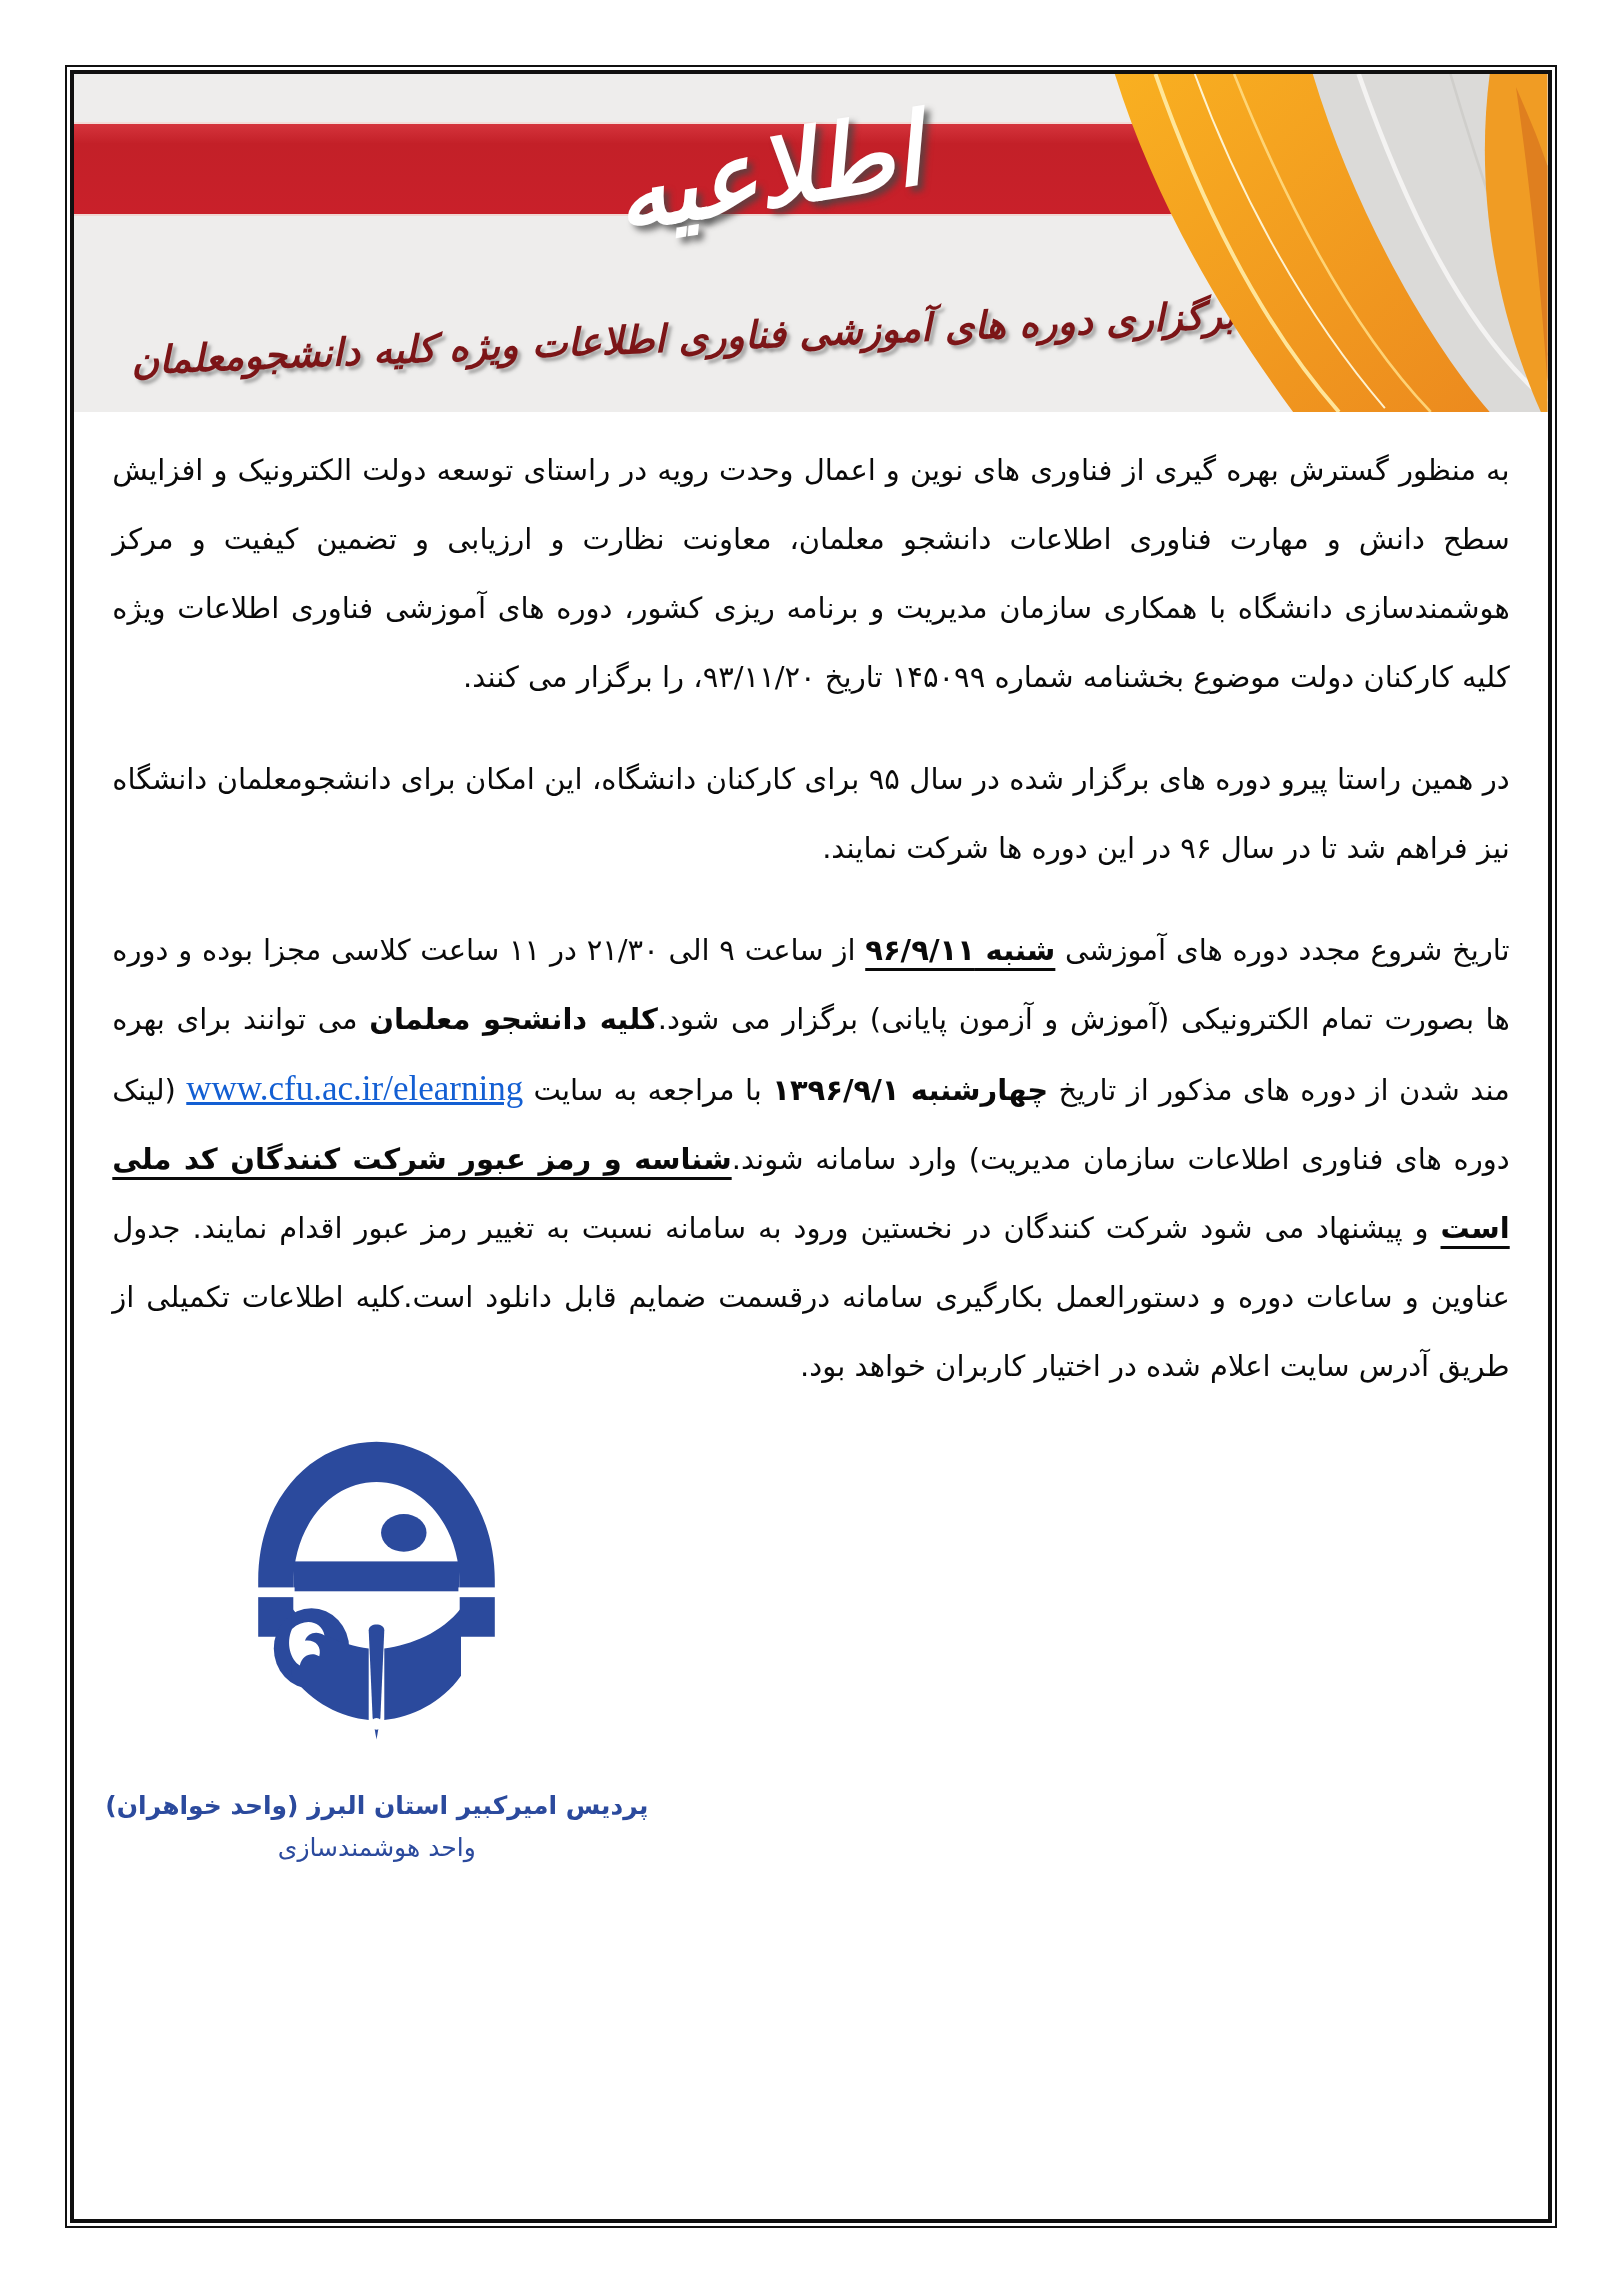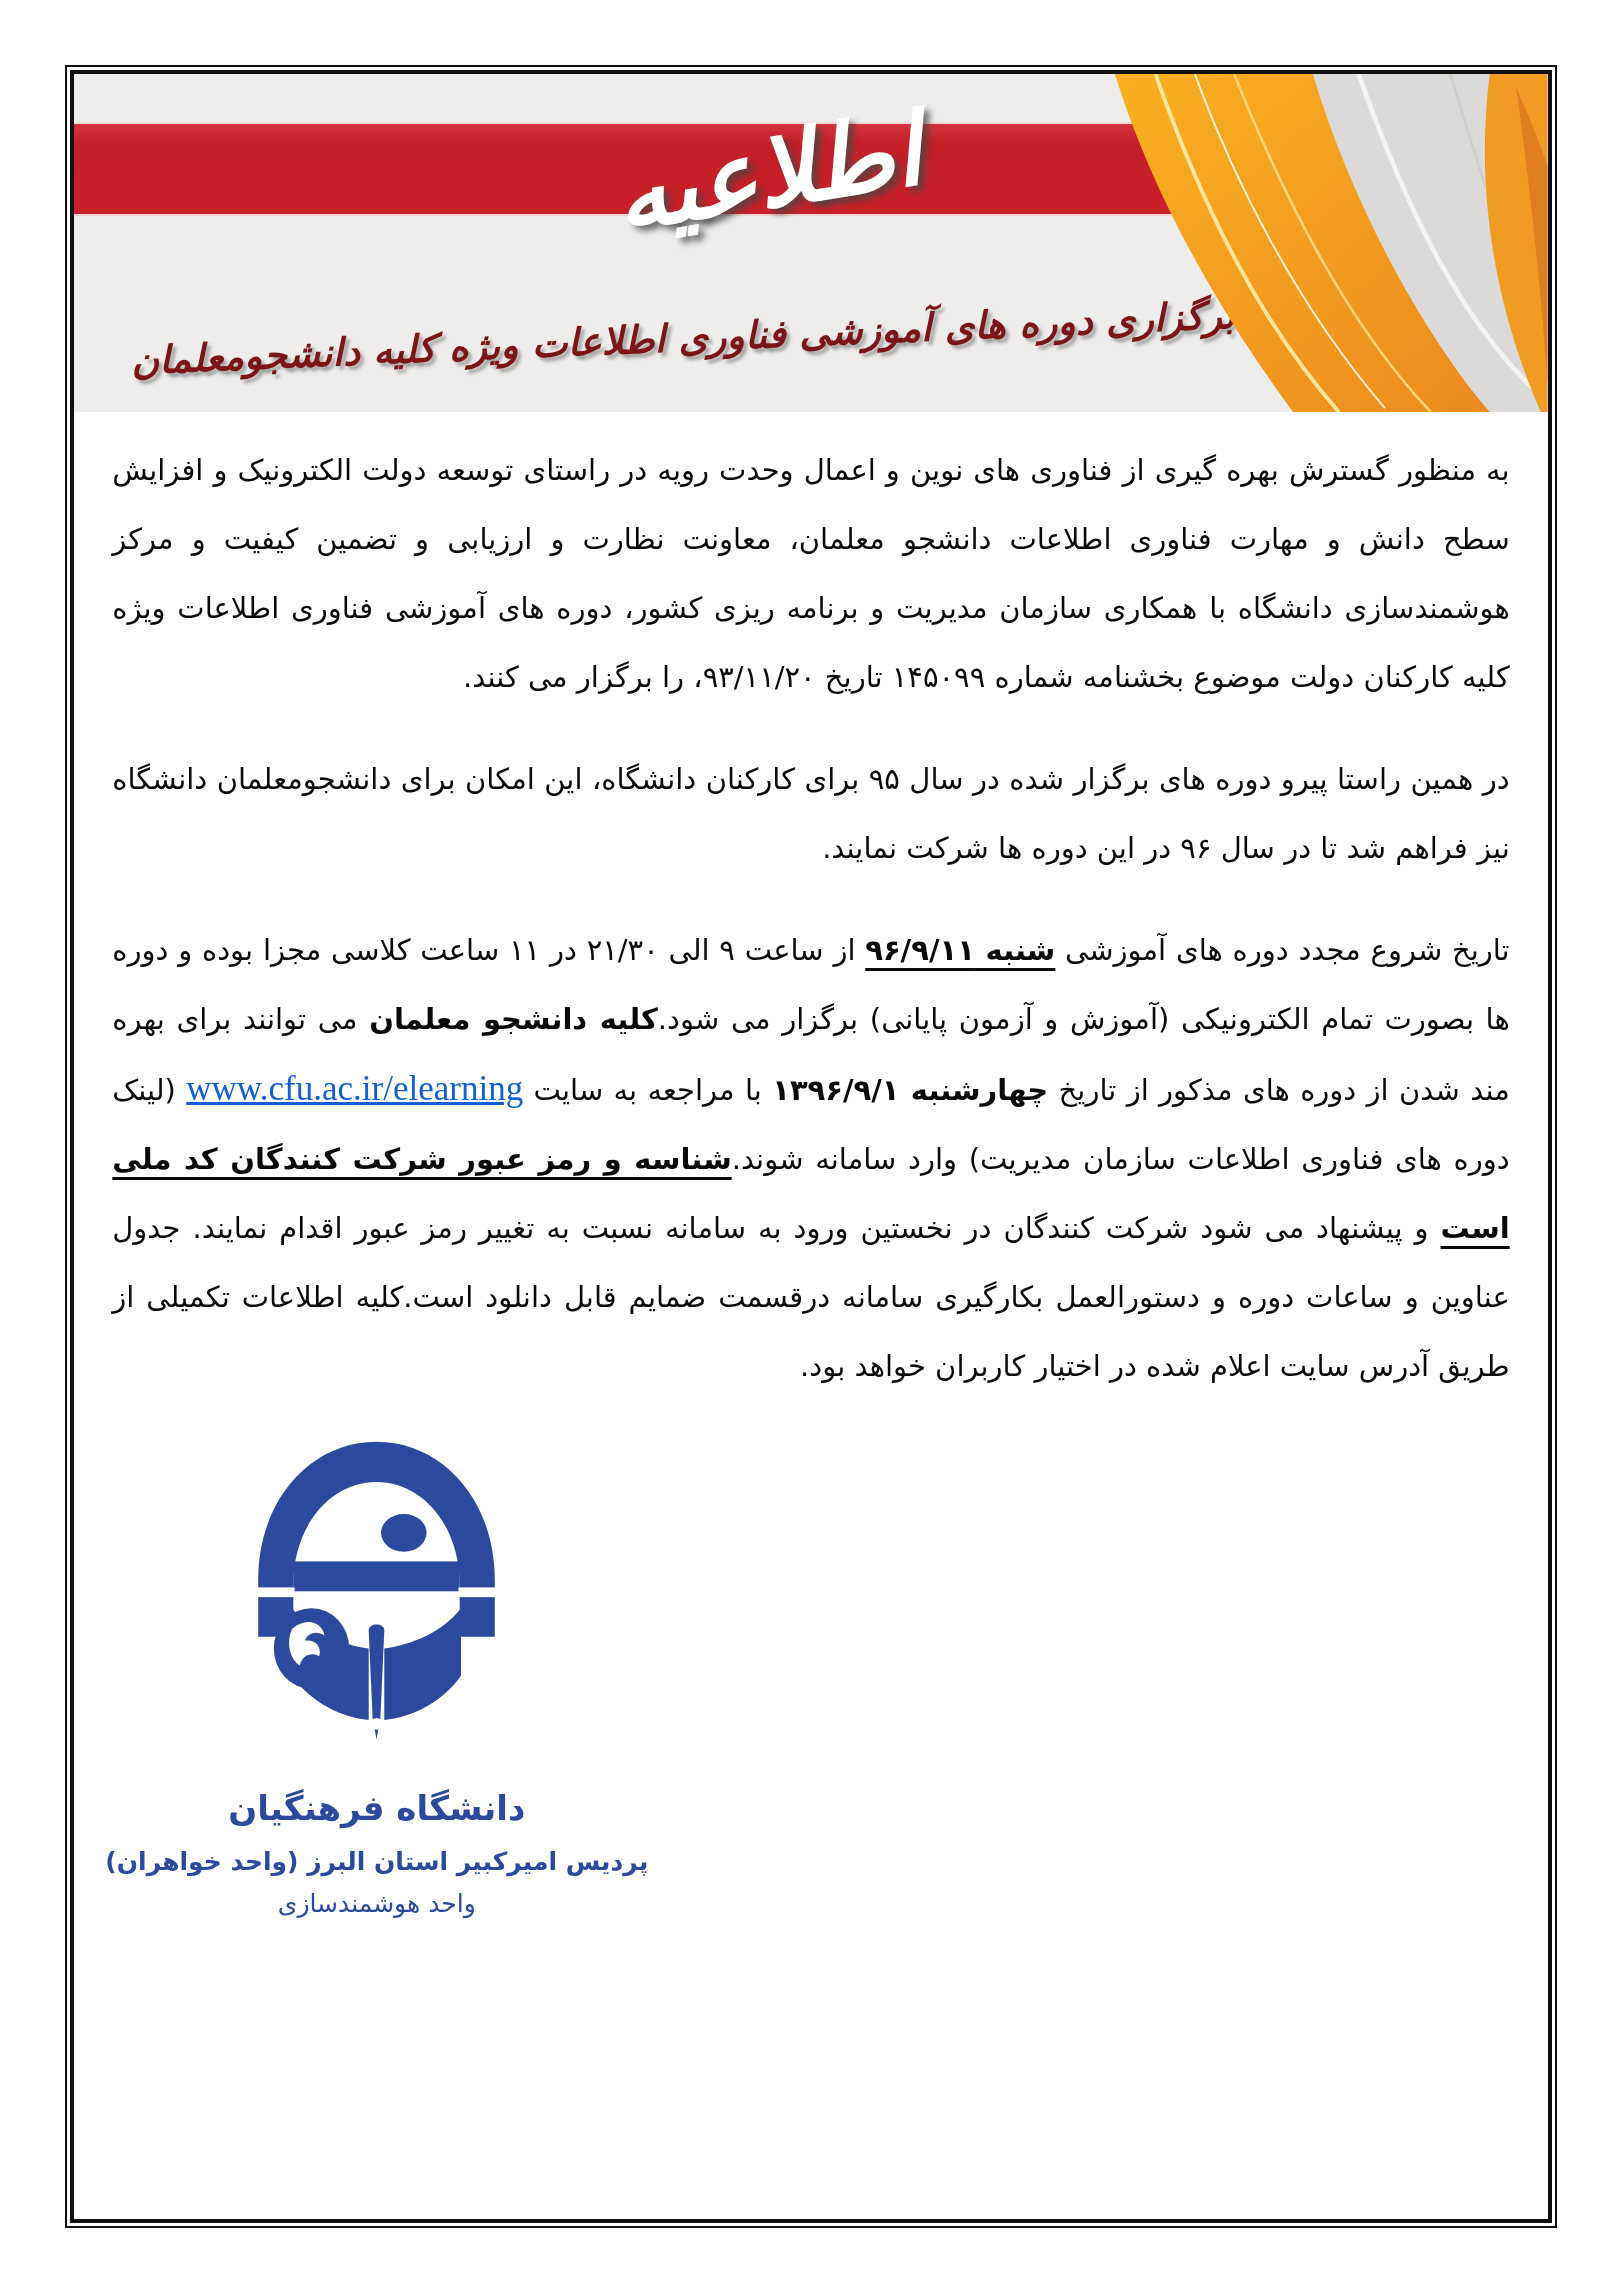--- a/index.html
+++ b/index.html
@@ -134,21 +134,20 @@
             <path d="M326,268 L326,372 C296,414 250,436 208,440 L208,330 C250,324 296,306 326,268 Z"></path>
 
             <path d="M184,302 C184,290 208,290 208,302 L202,436 L196,470 L190,436 Z"></path>
           </g>
 
           <rect x="0" y="236" width="70" height="15" fill="#ffffff"></rect>
           <rect x="322" y="236" width="70" height="15" fill="#ffffff"></rect>
           <path fill="#ffffff" d="M66,300 C86,282 112,288 116,310 C104,302 90,306 86,318 C102,316 112,327 108,342 C96,335 82,340 78,356 C64,348 56,322 66,300 Z"></path>
           <circle cx="196" cy="446" r="9" fill="#ffffff"></circle>
         </svg>
-        <div class="uni-name">دانشگاه فرهنگیان</div>
         <div class="campus-name">پردیس امیرکبیر استان البرز (واحد خواهران)</div>
         <div class="unit-name">واحد هوشمندسازی</div>
       </div>
 
     </div>
   </div>
 
   <div class="watermark"><span class="wm-prefix">paka</span><span class="wm-suffix">.cfu.ac.ir</span></div>
 
 </div>

